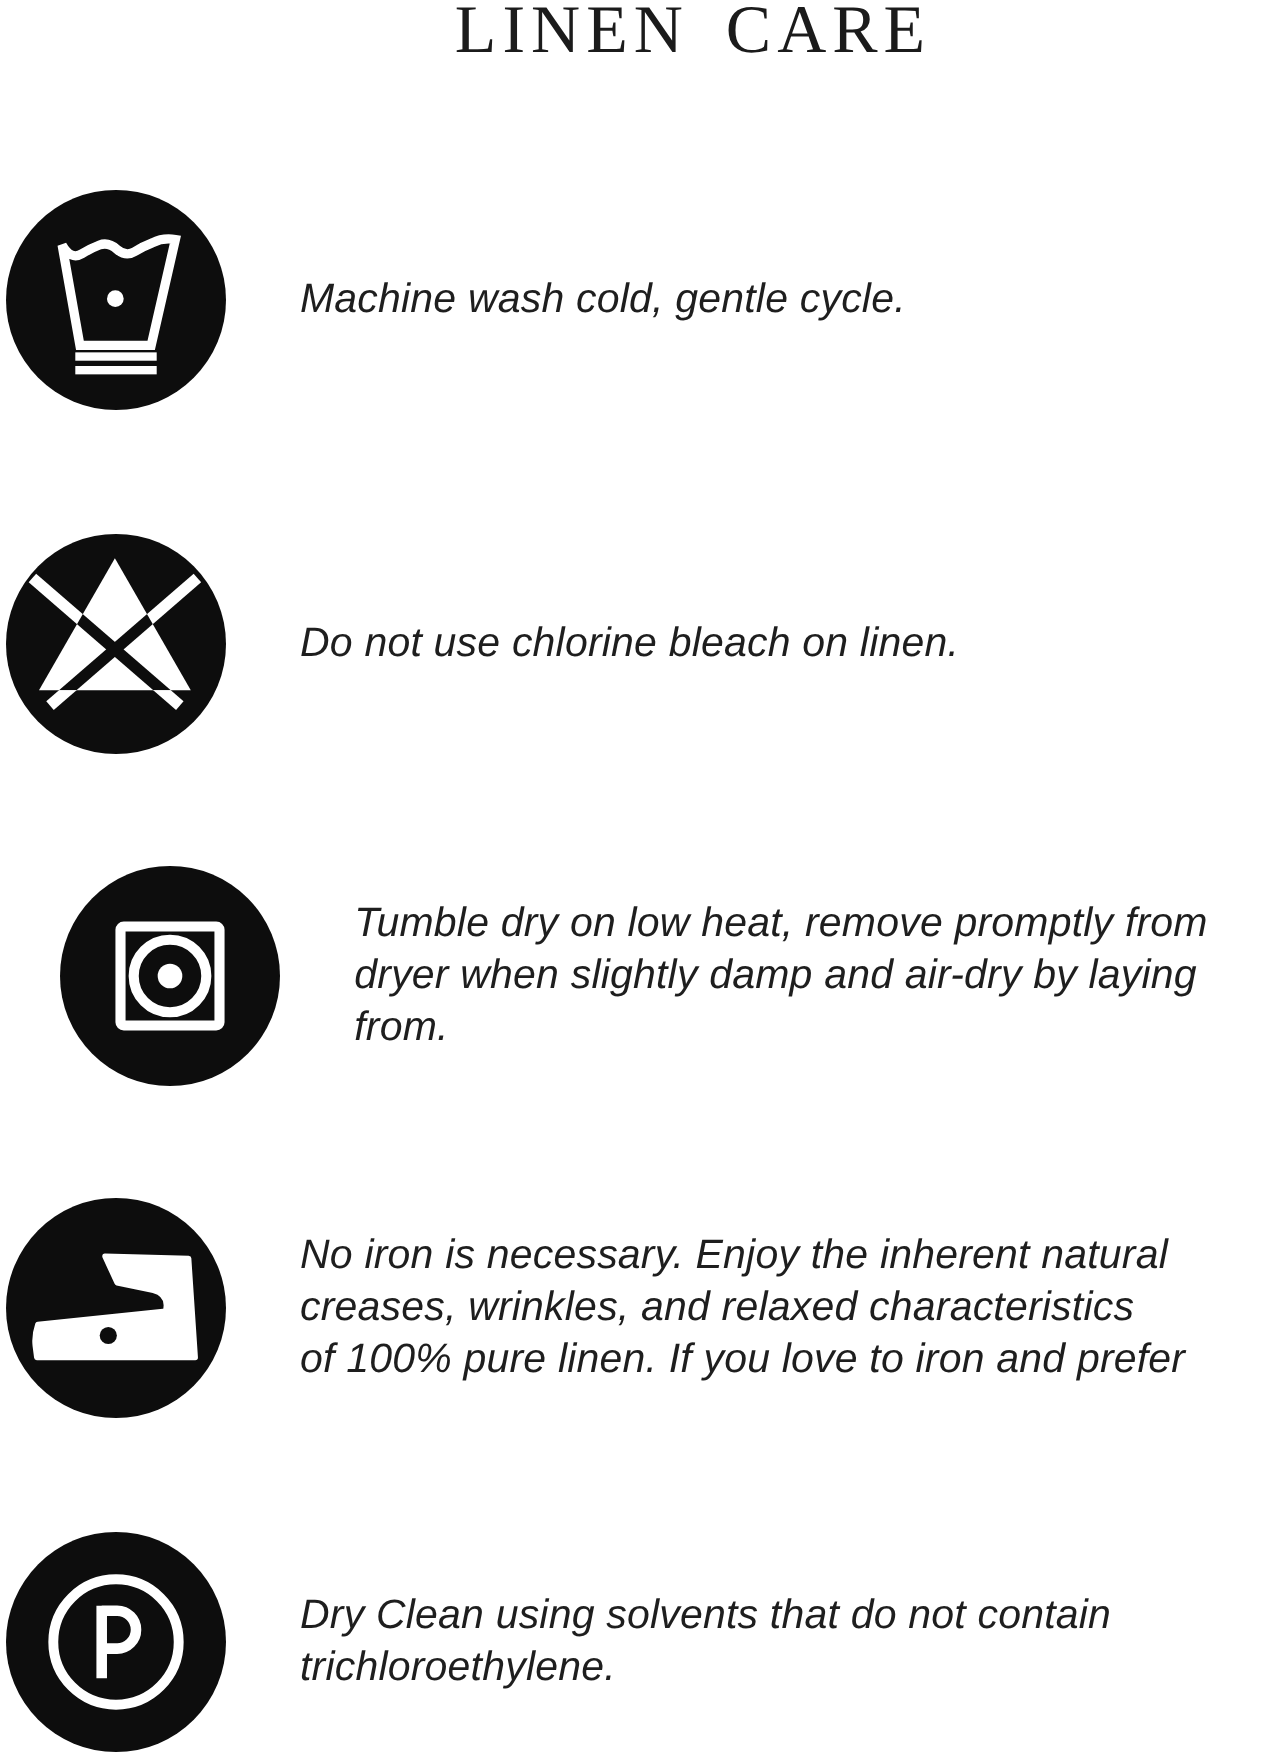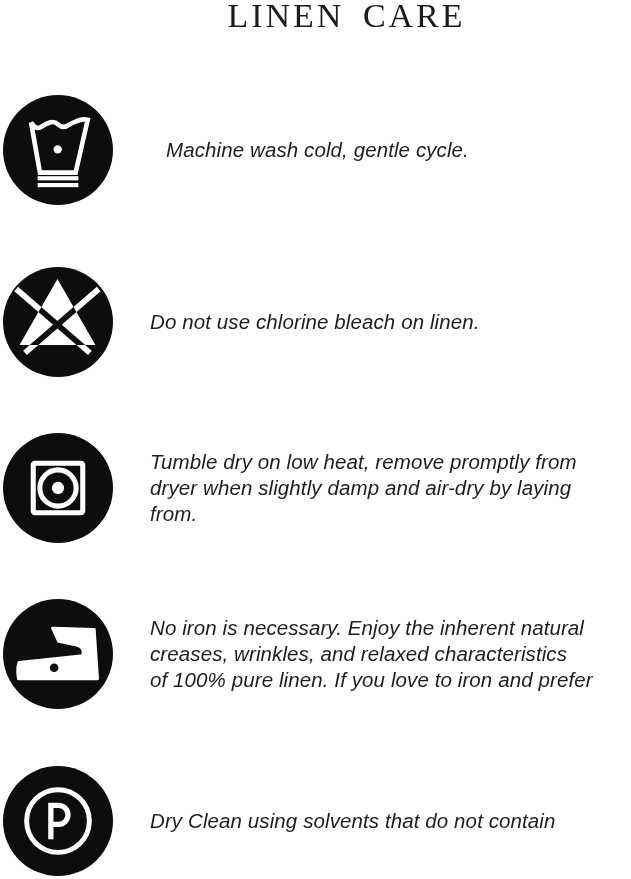--- a/index.html
+++ b/index.html
@@ -50,21 +50,21 @@
     color: var(--text, #1e1e1e);
   }
   .care-text .line { white-space: nowrap; }
 </style>
 </head>
 <body>
 
 <div class="page" style="--bg: #ffffff; --ink: #0d0d0d; --symbol: #ffffff; --text: #1e1e1e; --title: #1b1b1b;">
   <h1 class="title">LINEN CARE</h1>
   <main>
-      <section class="care-row" style="top: 95px; gap: 16px;">
+      <section class="care-row" style="top: 95px;">
         <span class="icon-wrap">
           <svg viewBox="0 0 100 100">
             <circle cx="50" cy="50" r="50" style="fill:var(--ink)"></circle>
             <path d="M25.5,25 q4,7 9,4 q4,-2.5 8,-4 q4,-1.5 8,2 q4,3.5 8,1 q4,-2.5 8,-4 q5,-2.5 10.5,-1.5 L66,70.6 L33.6,70.6 Z" style="fill:none;stroke:var(--symbol);stroke-width:4.2;stroke-linejoin:miter"></path>
             <circle cx="49.7" cy="49.4" r="3.8" style="fill:var(--symbol)"></circle>
             <rect x="31.5" y="73.8" width="37" height="3.8" style="fill:var(--symbol)"></rect>
             <rect x="31.5" y="80" width="37" height="3.8" style="fill:var(--symbol)"></rect>
           </svg>
         </span>
         <div class="care-text">
@@ -88,21 +88,21 @@
             <g clip-path="url(#tclip)" style="stroke:var(--ink);stroke-width:5.2">
               <line x1="12" y1="20" x2="79" y2="78"></line>
               <line x1="87" y1="20" x2="20" y2="78"></line>
             </g>
           </svg>
         </span>
         <div class="care-text">
           <div class="line">Do not use chlorine bleach on linen.</div>
         </div>
       </section>
-      <section class="care-row" style="top: 433px;">
+      <section class="care-row" style="top: 433px; justify-content: center;">
         <span class="icon-wrap">
           <svg viewBox="0 0 100 100">
             <circle cx="50" cy="50" r="50" style="fill:var(--ink)"></circle>
             <rect x="27.5" y="27.5" width="45" height="45" rx="1.5" style="fill:none;stroke:var(--symbol);stroke-width:4.6"></rect>
             <circle cx="50" cy="50" r="16.5" style="fill:none;stroke:var(--symbol);stroke-width:4.6"></circle>
             <circle cx="50" cy="50" r="5.6" style="fill:var(--symbol)"></circle>
           </svg>
         </span>
         <div class="care-text">
           <div class="line">Tumble dry on low heat, remove promptly from</div>
@@ -127,16 +127,17 @@
       <section class="care-row" style="top: 766px;">
         <span class="icon-wrap">
           <svg viewBox="0 0 100 100">
             <circle cx="50" cy="50" r="50" style="fill:var(--ink)"></circle>
             <circle cx="50" cy="50" r="28.5" style="fill:none;stroke:var(--symbol);stroke-width:4.5"></circle>
             <path d="M43.5,33.5 L43.5,66.5 M43.5,35.8 L50.5,35.8 A8.6,8.6 0 0 1 50.5,53 L43.5,53" style="fill:none;stroke:var(--symbol);stroke-width:4.8"></path>
           </svg>
         </span>
         <div class="care-text">
           <div class="line">Dry Clean using solvents that do not contain</div>
+          <div class="line">trichloroethylene.</div>
         </div>
       </section>
     </main>
 </div>
 
 </body></html>

